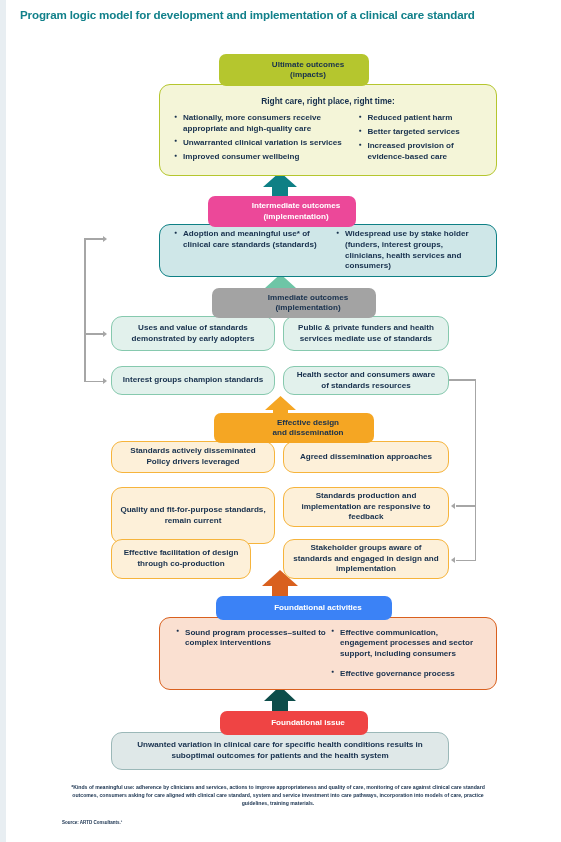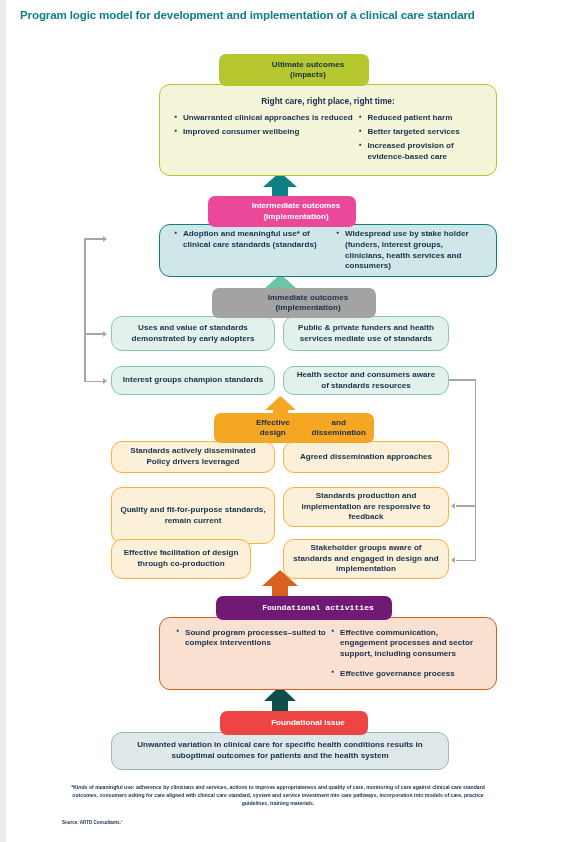--- a/index.html
+++ b/index.html
@@ -61,21 +61,22 @@
 
   <div class="tab" style="left:219px;top:54px;width:122px;height:32px;background:#b5c62e;color:#17304d;flex-direction:column;">
     <span>Ultimate outcomes</span>
     <span>(impacts)</span>
   </div>
 
   <div class="panel" style="left:111px;top:84px;width:338px;height:92px;background:#f4f5d8;border-color:#b5c62e;">
     <div class="panel-head">Right care, right place, right time:</div>
     <div class="cols" style="padding:0 14px;">
       <ul class="blist" style="width:185px;">
-        <li>Unwarranted clinical approaches is reduced</li>
+        <li>Nationally, more consumers receive appropriate and high-quality care</li>
+        <li>Unwarranted clinical variation is services</li>
         <li>Improved consumer wellbeing</li>
       </ul>
       <ul class="blist" style="width:124px;">
         <li>Reduced patient harm</li>
         <li>Better targeted services</li>
         <li>Increased provision of evidence-based care</li>
       </ul>
     </div>
   </div>
 
@@ -119,21 +120,21 @@
     <span>Interest groups champion standards</span>
   </div>
   <div class="box" style="left:283px;top:366px;width:166px;height:29px;background:#e2f1ec;border-color:#86c9ae;padding:0 8px;">
     <span>Health sector and consumers aware of standards resources</span>
   </div>
 
   <svg class="arrow" style="left:264px;top:396px;" width="33" height="30" viewBox="0 0 33 30">
     <polygon points="16.5,0 32,14 24,14 24,30 9,30 9,14 1,14" fill="#f5a623"></polygon>
   </svg>
 
-  <div class="tab" style="left:214px;top:413px;width:132px;height:30px;background:#f5a623;color:#17304d;">
+  <div class="tab" style="left:214px;top:413px;width:132px;height:30px;background:#f5a623;color:#17304d;flex-direction:column;">
     <span>Effective design</span>
     <span>and dissemination</span>
   </div>
 
   <div class="box" style="left:111px;top:441px;width:164px;height:32px;background:#fdf0d9;border-color:#f6b43c;padding:0 8px;">
     <span>Standards actively disseminated Policy drivers leveraged</span>
   </div>
   <div class="box" style="left:283px;top:441px;width:166px;height:32px;background:#fdf0d9;border-color:#f6b43c;padding:0 8px;">
     <span>Agreed dissemination approaches</span>
   </div>
@@ -147,21 +148,21 @@
     <span>Effective facilitation of design through co-production</span>
   </div>
   <div class="box" style="left:283px;top:539px;width:166px;height:40px;background:#fdf0d9;border-color:#f6b43c;padding:0 8px;">
     <span>Stakeholder groups aware of standards and engaged in design and implementation</span>
   </div>
 
   <svg class="arrow" style="left:261px;top:570px;" width="38" height="36" viewBox="0 0 38 36">
     <polygon points="19,0 37,16 27,16 27,36 11,36 11,16 1,16" fill="#d9601e"></polygon>
   </svg>
 
-  <div class="tab" style="left:216px;top:596px;width:148px;height:24px;background:#701a75;color:#ffffff;font-family:Liberation Mono, monospace;">
+  <div class="tab" style="left:216px;top:596px;width:148px;height:24px;background:#3b82f6;color:#ffffff;">
     <span>Foundational activities</span>
   </div>
 
   <div class="panel" style="left:111px;top:617px;width:338px;height:73px;background:#fae0d1;border-color:#d9601e;
               display:flex;align-items:center;">
     <div class="cols" style="padding:0 16px;width:100%;box-sizing:border-box;">
       <ul class="blist" style="width:155px;">
         <li>Sound program processes–suited to complex interventions</li>
       </ul>
       <ul class="blist" style="width:148px;">

